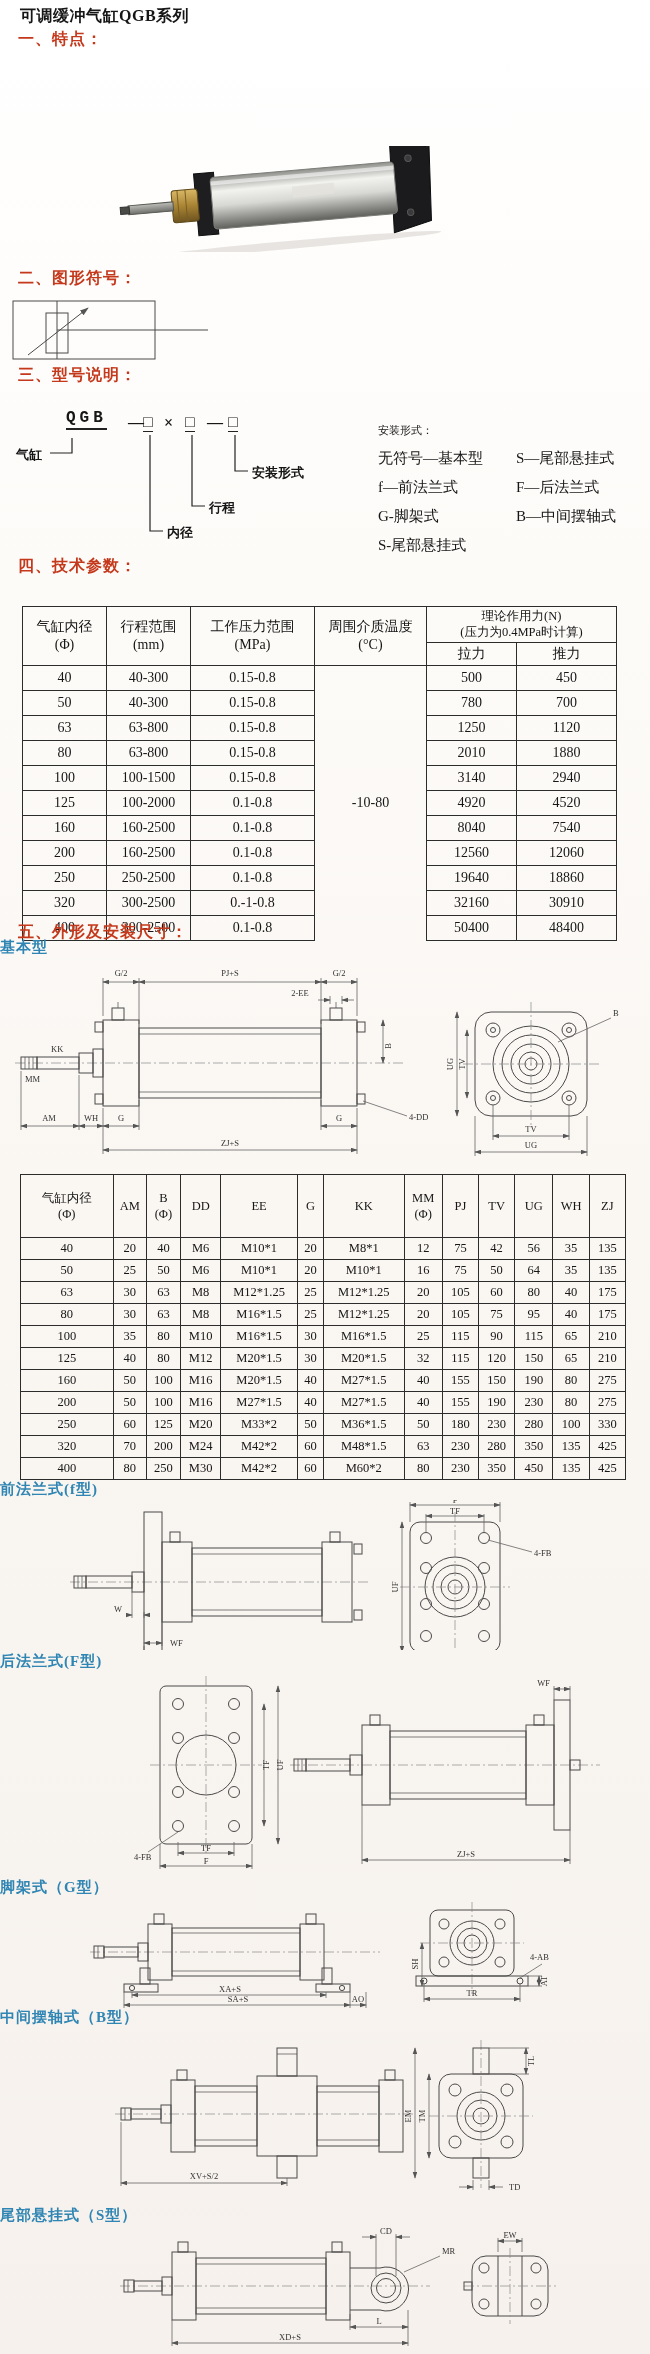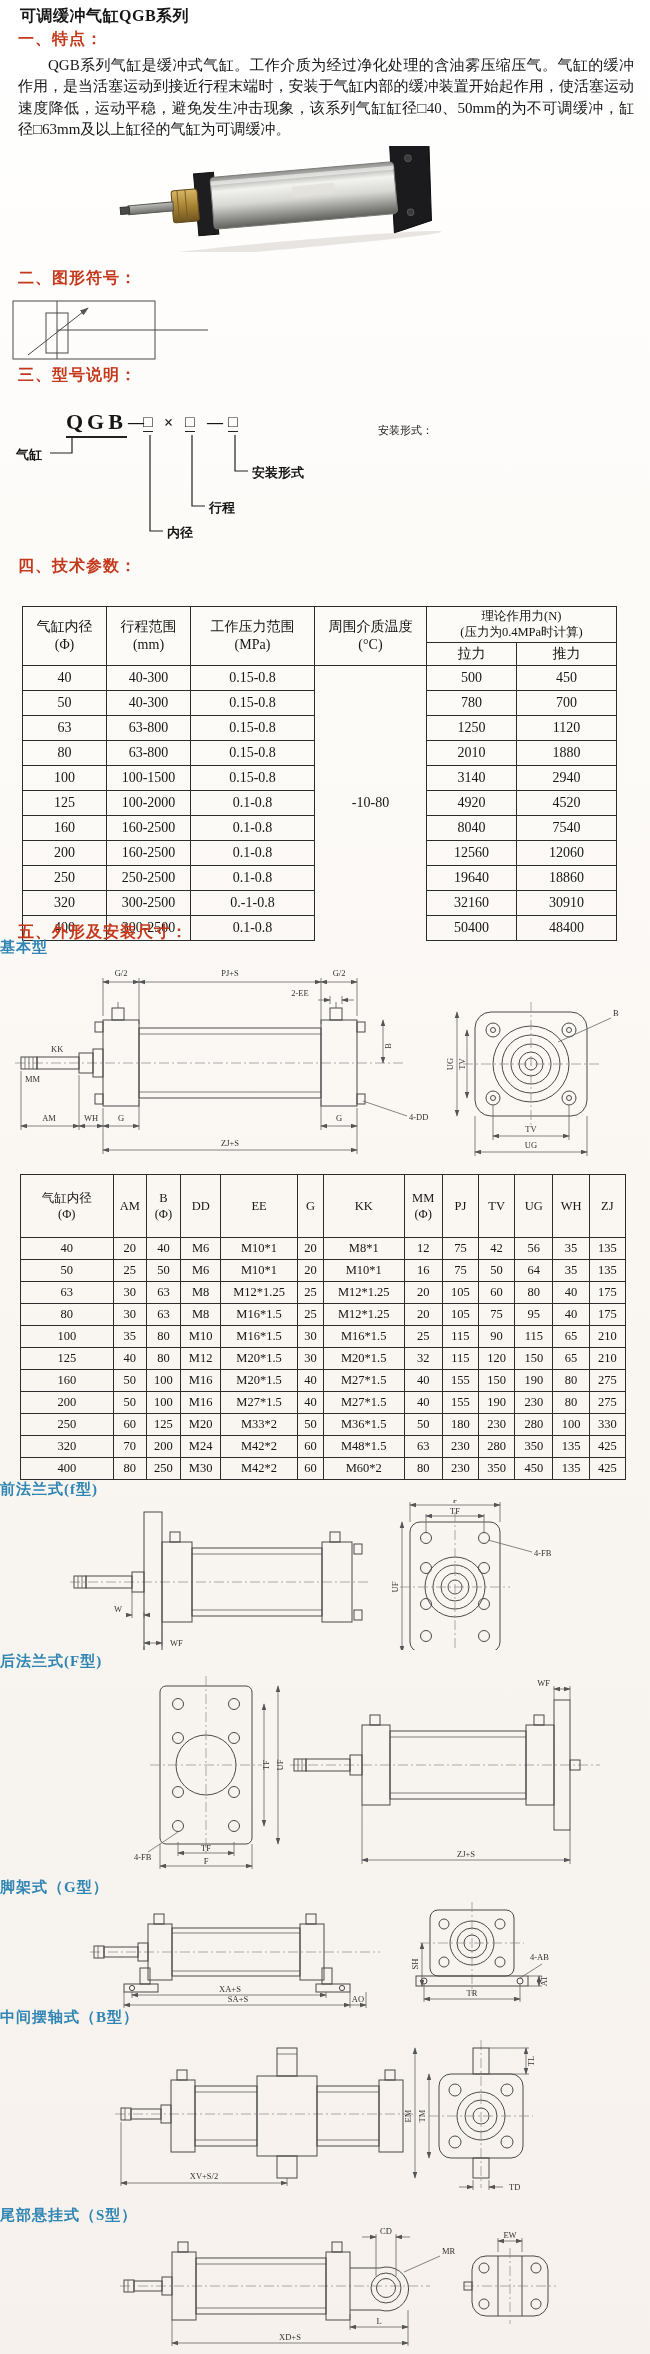--- a/index.html
+++ b/index.html
@@ -5,21 +5,21 @@
   html,body{margin:0;padding:0;background:#e9e6e2;}
   .page{position:relative;width:650px;height:2354px;margin:0 auto;overflow:hidden;
         background:linear-gradient(180deg,#ffffff 0%,#fdfbf8 25%,#f8f4ef 70%,#f6f1ec 100%);
         font-family:"Liberation Serif",serif;color:#161616;}
   .abs{position:absolute;}
   .doc-title{font-size:16px;font-weight:bold;letter-spacing:.5px;}
   .h-red{color:#c4391c;font-weight:bold;font-size:16px;letter-spacing:1px;}
   .para{width:616px;font-size:15px;line-height:1.42;text-align:justify;text-indent:2em;}
   .sub-blue{width:650px;color:#2f85b3;font-weight:bold;font-size:15px;letter-spacing:1px;}
   
-  .qgb{font-family:Liberation Serif, serif;font-weight:bold;font-size:22px;letter-spacing:4px;}
+  .qgb{font-family:Liberation Mono, monospace;font-weight:bold;font-size:16px;letter-spacing:4px;}
   .pat-piece{font-size:16px;font-weight:bold;}
   .mdl-label{font-size:13px;font-weight:bold;}
   .mount-title{font-size:11px;}
   .mount-row{display:flex;font-size:15px;line-height:29px;}
   .mount-row span:first-child{width:138px;}
   
   table{border-collapse:collapse;table-layout:fixed;}
   th,td{border:1.4px solid #2c2c2c;text-align:center;font-weight:normal;
         white-space:pre-line;padding:0;}
   .t1{width:594px;font-size:14px;}
@@ -48,21 +48,20 @@
           <path d="M0,0L9,3L0,6z" fill="#555"></path>
         </marker>
       <marker id="mb" markerWidth="9" markerHeight="8" refX="1" refY="3" orient="auto">
           <path d="M9,0L0,3L9,6z" fill="#555"></path>
         </marker>
     </defs>
   </svg>
 
   <div class="abs doc-title" style="left:20px;top:6px">可调缓冲气缸QGB系列</div>
   <div class="abs h-red" style="left:18px;top:29px">一、特点：</div>
-  <div class="abs para" style="left:18px;top:55px">QGB系列气缸是缓冲式气缸。工作介质为经过净化处理的含油雾压缩压气。气缸的缓冲作用，是当活塞运动到接近行程末端时，安装于气缸内部的缓冲装置开始起作用，使活塞运动速度降低，运动平稳，避免发生冲击现象，该系列气缸缸径□40、50mm的为不可调缓冲，缸径□63mm及以上缸径的气缸为可调缓冲。</div>
 
   <svg class="abs" style="left:108px;top:146px" width="335" height="106" viewBox="0 0 335 106">
     <defs>
       <linearGradient id="tube" x1="0" y1="0" x2="0" y2="1">
         <stop offset="0" stop-color="#8f8f8c"></stop>
           <stop offset="0.28" stop-color="#f2f2ef"></stop>
         <stop offset="0.55" stop-color="#d8d8d4"></stop>
           <stop offset="1" stop-color="#5f5f5b"></stop>
       </linearGradient>
       <linearGradient id="brass" x1="0" y1="0" x2="0" y2="1">
@@ -119,20 +118,42 @@
         <polyline points="192,32 192,103 205,103"></polyline>
         <polyline points="235,32 235,68 248,68"></polyline>
       </g>
     </svg>
     <span class="abs mdl-label" style="left:16px;top:43px">气缸</span>
     <span class="abs mdl-label" style="left:252px;top:61px">安装形式</span>
     <span class="abs mdl-label" style="left:209px;top:96px">行程</span>
     <span class="abs mdl-label" style="left:167px;top:121px">内径</span>
     <div class="abs" style="left:378px;top:20px">
       <div class="mount-title">安装形式：</div>
+      <div style="margin-top:6px">
+
+          <div class="mount-row">
+            <span>无符号—基本型</span>
+            <span>S—尾部悬挂式</span>
+          </div>
+
+          <div class="mount-row">
+            <span>f—前法兰式</span>
+            <span>F—后法兰式</span>
+          </div>
+
+          <div class="mount-row">
+            <span>G-脚架式</span>
+            <span>B—中间摆轴式</span>
+          </div>
+
+          <div class="mount-row">
+            <span>S-尾部悬挂式</span>
+            <span></span>
+          </div>
+        </div>
     </div>
   </div>
 
   <div class="abs h-red" style="left:18px;top:556px">四、技术参数：</div>
 
   <table class="abs t1" style="left:22px;top:606px">
     <colgroup>
         <col style="width:84px">
         <col style="width:84px">
         <col style="width:124px">

